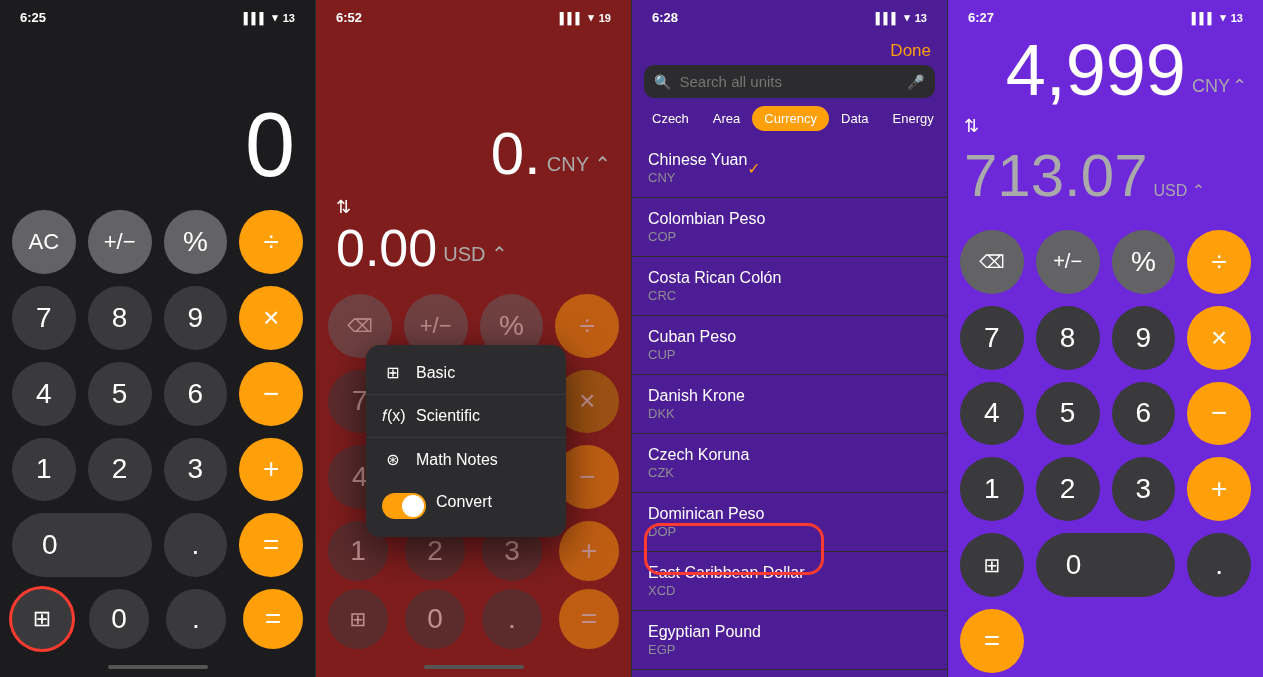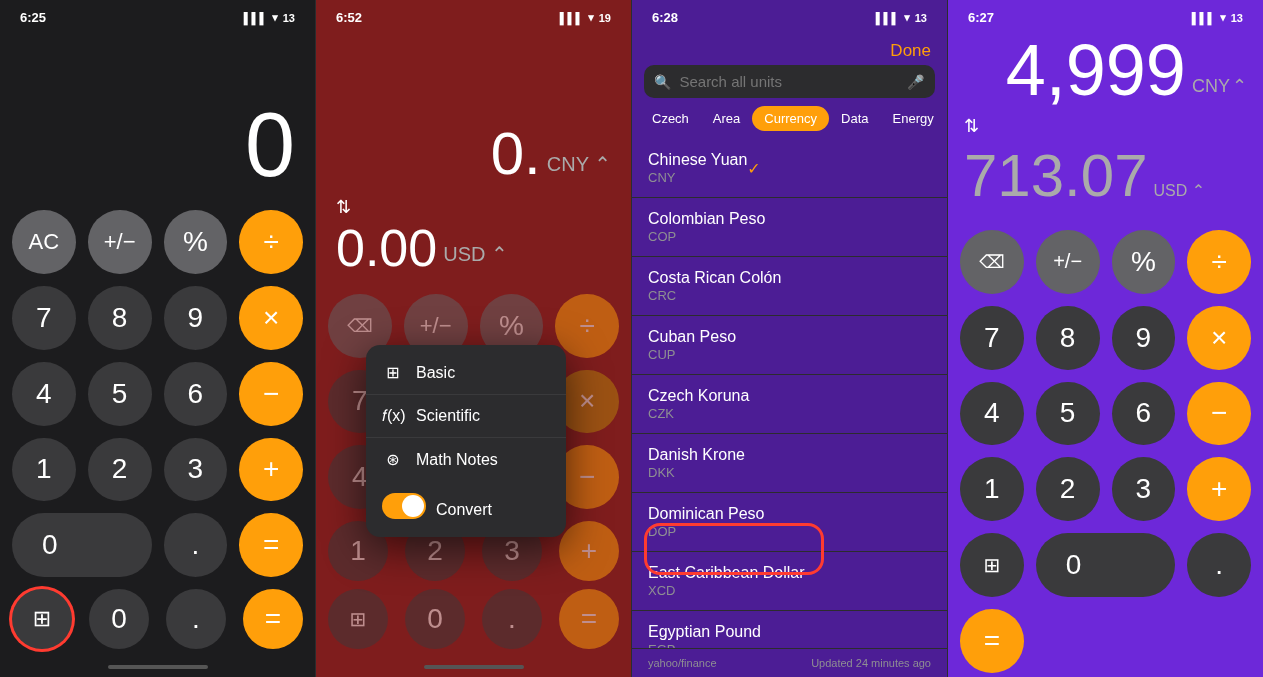--- a/index.html
+++ b/index.html
@@ -167,21 +167,21 @@
       color: #fff;
       font-size: 16px;
       border-bottom: 1px solid #3a3a3c;
       cursor: pointer;
     }
     .popup-item:last-child { border-bottom: none; }
     .popup-icon { font-size: 16px; width: 22px; text-align: center; }
 
     .convert-toggle-row {
       display: flex;
-      align-items: flex-end;
+      align-items: flex-start;
       gap: 10px;
       padding: 12px 16px;
     }
     .toggle-switch {
       width: 44px;
       height: 26px;
       background: #ff9f0a;
       border-radius: 13px;
       position: relative;
     }
@@ -532,55 +532,51 @@
       </div>
     </div>
     <div class="currency-item">
       <div class="currency-info">
         <div class="currency-name">Cuban Peso</div>
         <div class="currency-code">CUP</div>
       </div>
     </div>
     <div class="currency-item">
       <div class="currency-info">
+        <div class="currency-name">Danish Krone</div>
+        <div class="currency-code">DKK</div>
+      </div>
+    </div>
+    <div class="currency-item">
+      <div class="currency-info">
         <div class="currency-name">Czech Koruna</div>
         <div class="currency-code">CZK</div>
       </div>
     </div>
     <div class="currency-item">
       <div class="currency-info">
-        <div class="currency-name">Danish Krone</div>
-        <div class="currency-code">DKK</div>
-      </div>
-    </div>
-    <div class="currency-item">
-      <div class="currency-info">
         <div class="currency-name">Dominican Peso</div>
         <div class="currency-code">DOP</div>
       </div>
     </div>
     <div class="currency-item">
       <div class="currency-info">
         <div class="currency-name">East Caribbean Dollar</div>
         <div class="currency-code">XCD</div>
       </div>
     </div>
     <div class="currency-item">
       <div class="currency-info">
         <div class="currency-name">Egyptian Pound</div>
         <div class="currency-code">EGP</div>
       </div>
     </div>
 
   </div>
 
-  <div class="yahoo-footer">
-    <span class="yahoo-logo">yahoo/finance</span>
-    <span class="yahoo-update">Updated 24 minutes ago</span>
-  </div>
 </div>
 
 <div class="panel4">
   <div class="status-bar">
     <span>6:27</span>
     <div class="status-icons">
       <span>▌▌▌</span>
       <span>▾</span>
       <span>13</span>
     </div>

